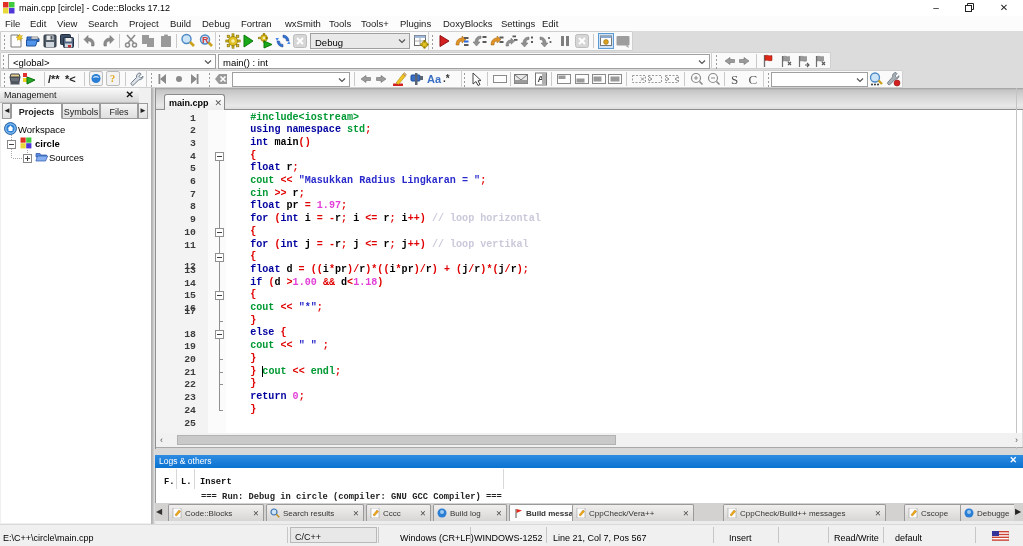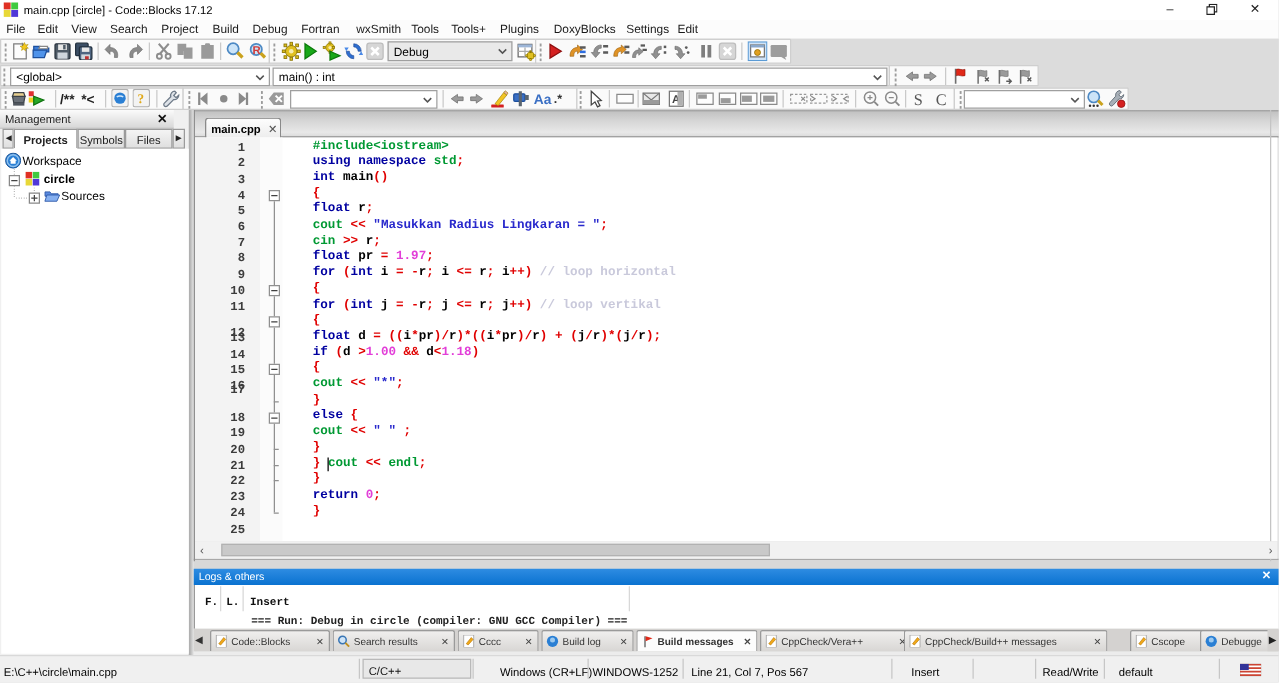--- a/index.html
+++ b/index.html
@@ -630,21 +630,21 @@
       <span class="lx">✕</span>
     </div>
     <div class="ltab act" style="left:509px;width:97px">
       <span class="lic"><svg width="10" height="10">
           <line x1="3" y1="1" x2="3" y2="10" stroke="#707070" stroke-width="1.2"></line>
           <path d="M3.5 1 L9 2.5 L3.5 5 Z" fill="#e02818"></path>
         </svg></span>
       <span class="ltxt">Build messages</span>
       <span class="lx">✕</span>
     </div>
-    <div class="ltab" style="left:608px;width:122px">
+    <div class="ltab" style="left:572px;width:122px">
       <span class="lic"><svg width="10" height="10">
           <rect x="1" y="0" width="8" height="10" fill="#fff" stroke="#999" stroke-width="0.6"></rect>
           <path d="M3 7 L7 2 L8.5 3.5 L4.5 8 Z" fill="#f0a818" stroke="#b97808" stroke-width="0.5"></path>
         </svg></span>
       <span class="ltxt">CppCheck/Vera++</span>
       <span class="lx">✕</span>
     </div>
     <div class="ltab" style="left:723px;width:163px">
       <span class="lic"><svg width="10" height="10">
           <rect x="1" y="0" width="8" height="10" fill="#fff" stroke="#999" stroke-width="0.6"></rect>

